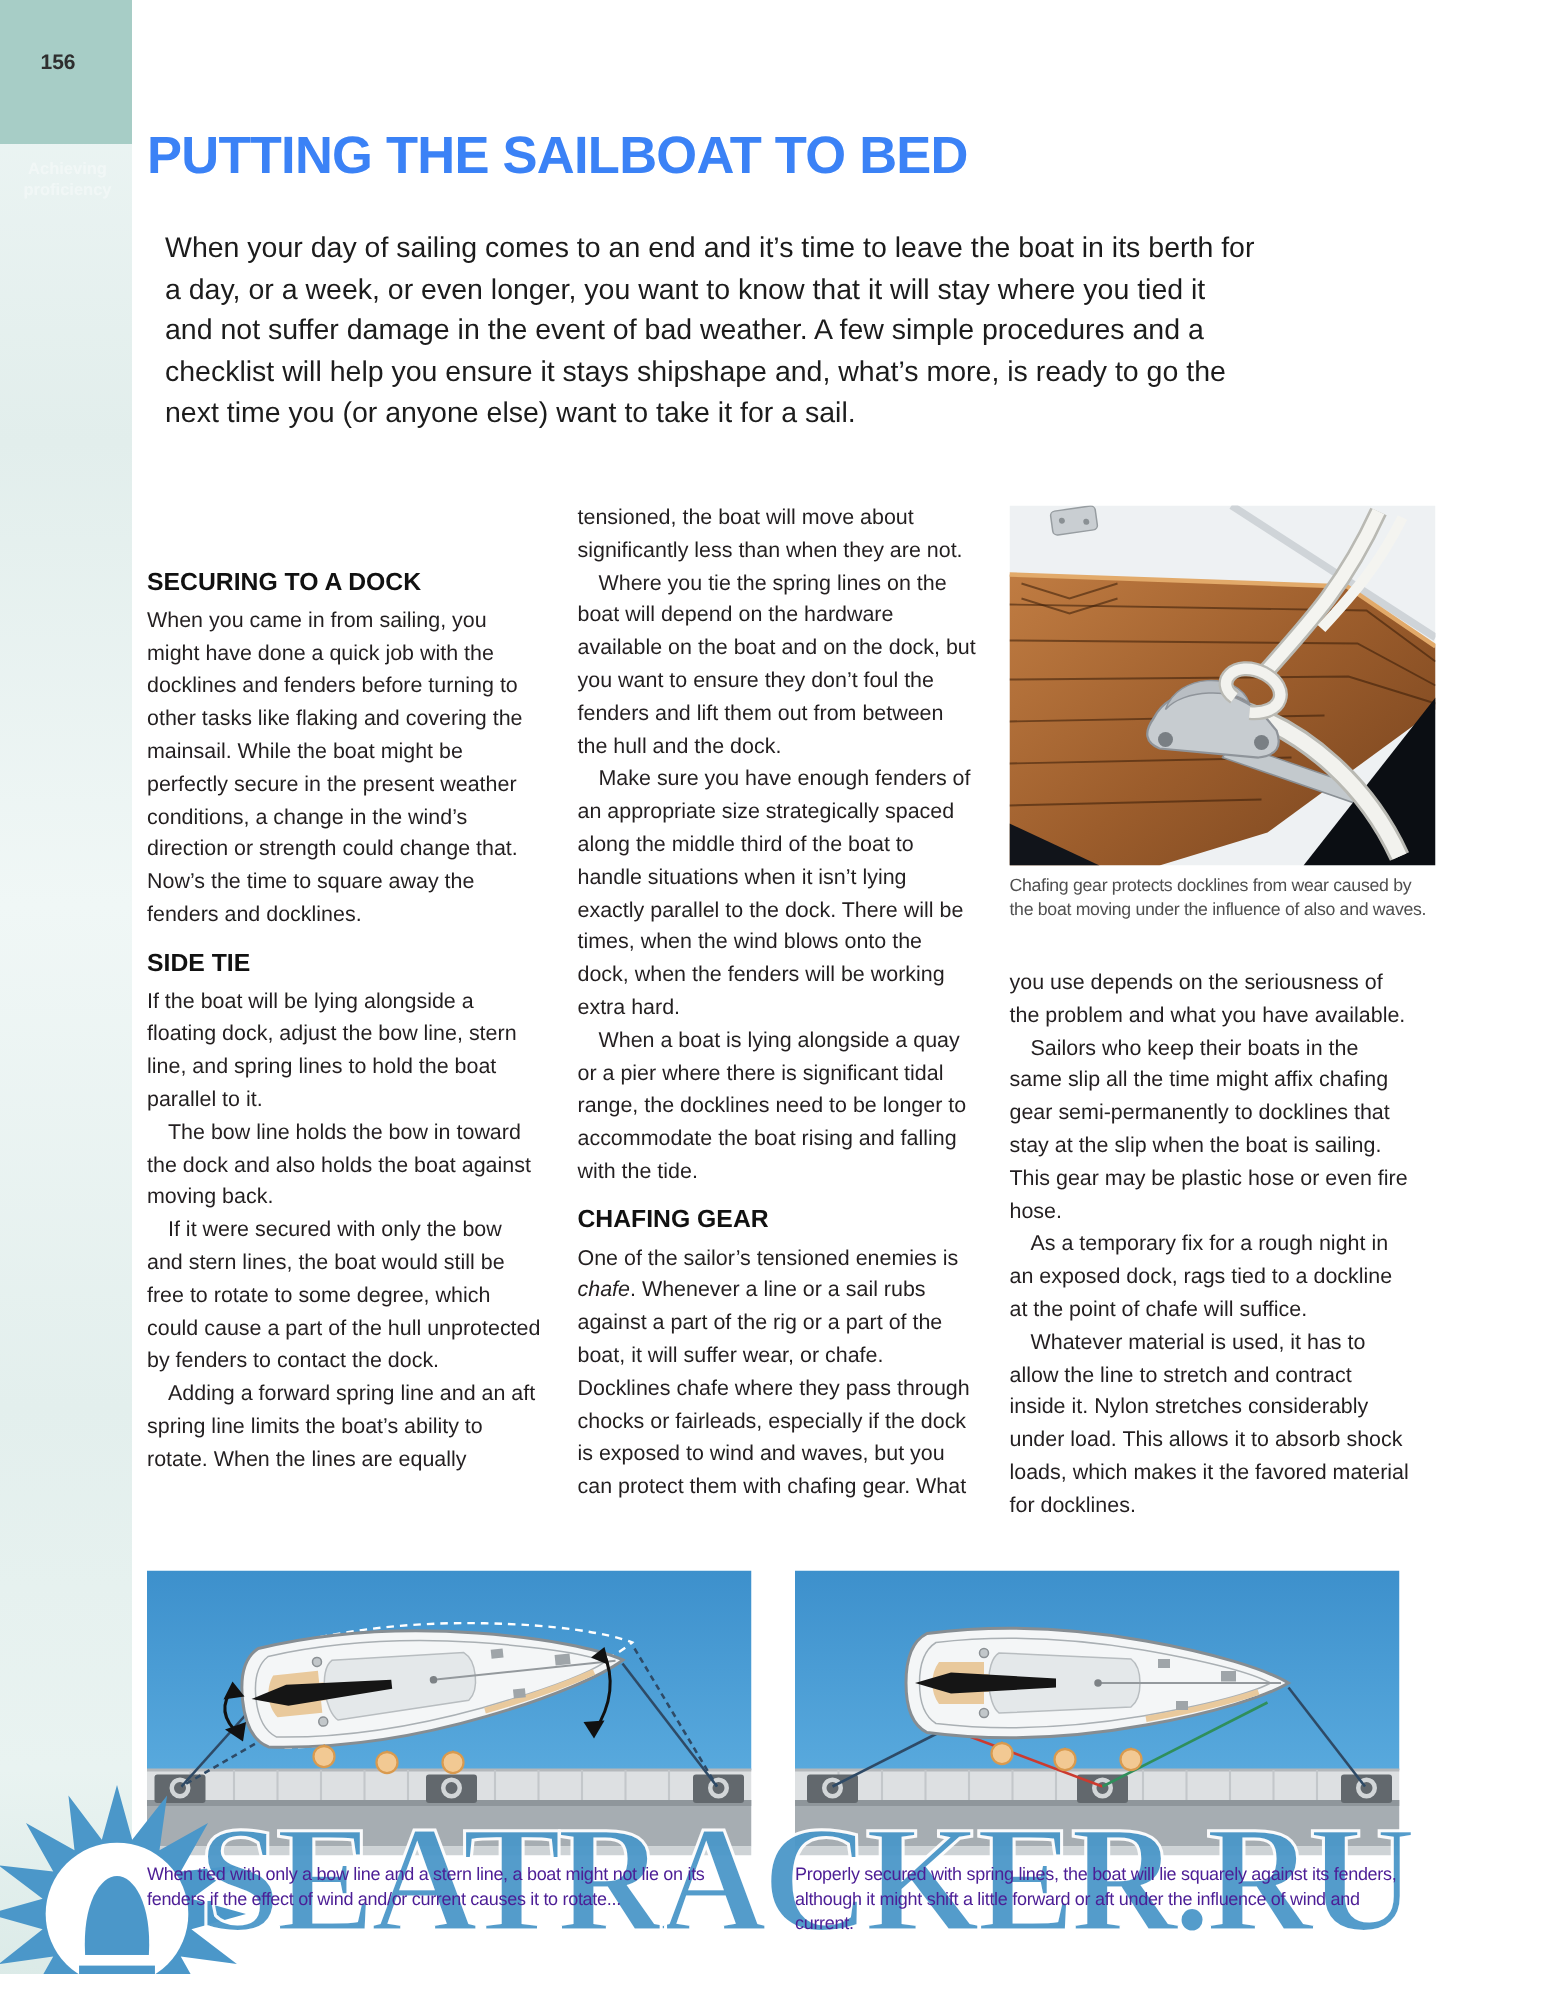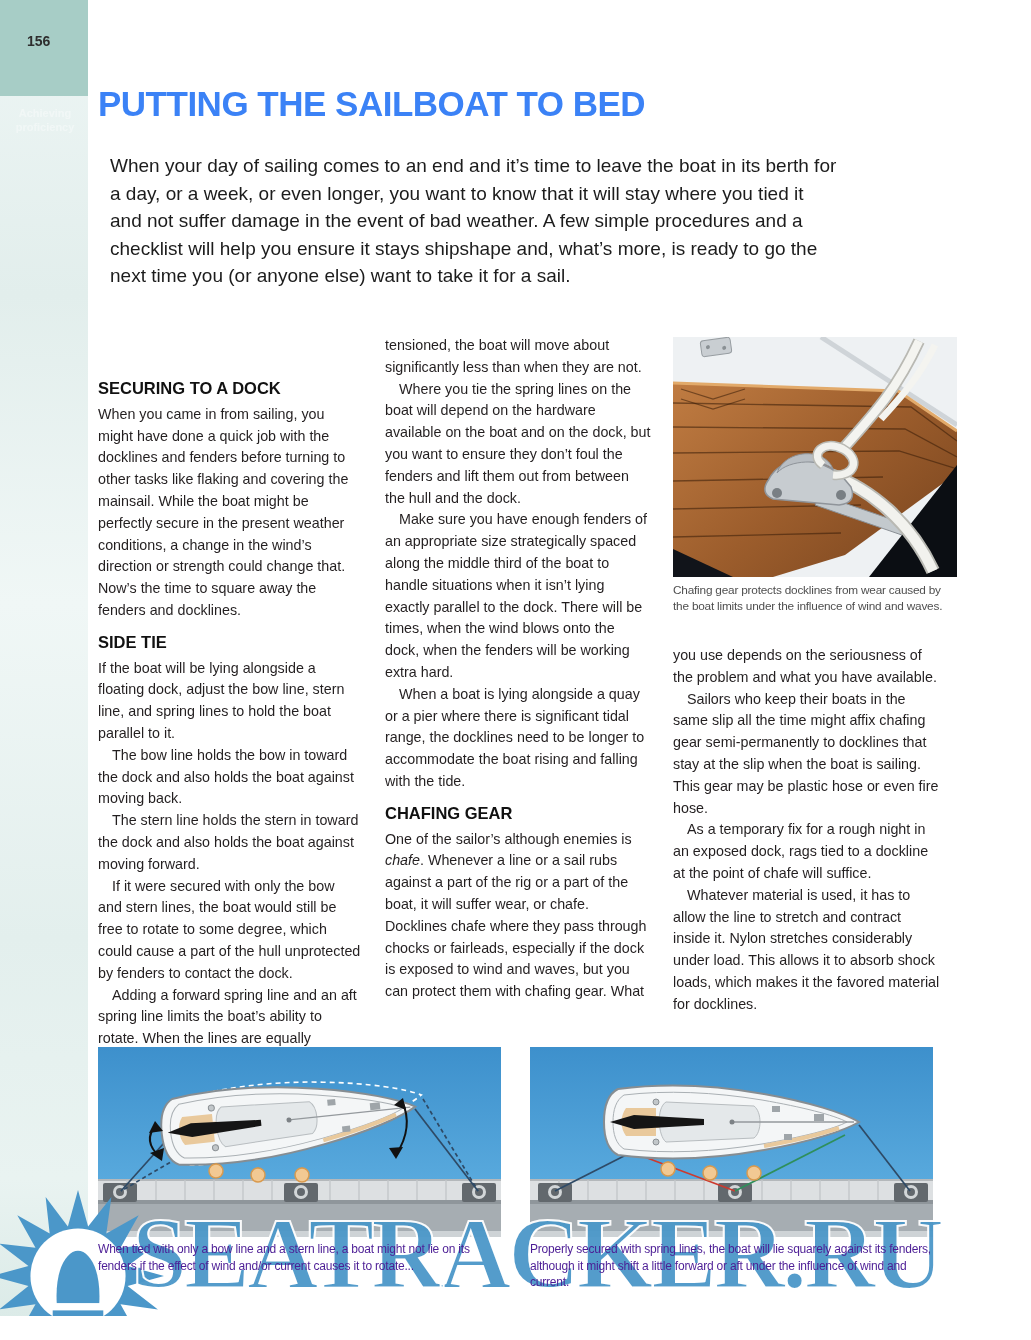--- a/index.html
+++ b/index.html
@@ -59,32 +59,31 @@
 
   <div id="title">PUTTING THE SAILBOAT TO BED</div>
   <div id="intro">When your day of sailing comes to an end and it’s time to leave the boat in its berth for a day, or a week, or even longer, you want to know that it will stay where you tied it and not suffer damage in the event of bad weather. A few simple procedures and a checklist will help you ensure it stays shipshape and, what’s more, is ready to go the next time you (or anyone else) want to take it for a sail.</div>
 
   <div class="col" id="col1">
     <div class="h2">SECURING TO A DOCK</div>
     <p class="para">When you came in from sailing, you might have done a quick job with the docklines and fenders before turning to other tasks like flaking and covering the mainsail. While the boat might be perfectly secure in the present weather conditions, a change in the wind’s direction or strength could change that. Now’s the time to square away the fenders and docklines.</p>
     <div class="h2 mt">SIDE TIE</div>
     <p class="para">If the boat will be lying alongside a floating dock, adjust the bow line, stern line, and spring lines to hold the boat parallel to it.</p>
     <p class="para ind">The bow line holds the bow in toward the dock and also holds the boat against moving back.</p>
-    <p class="para ind">The stern line holds the stern in toward the dock and also holds the boat against moving forward.</p>
     <p class="para ind">If it were secured with only the bow and stern lines, the boat would still be free to rotate to some degree, which could cause a part of the hull unprotected by fenders to contact the dock.</p>
     <p class="para ind">Adding a forward spring line and an aft spring line limits the boat’s ability to rotate. When the lines are equally</p>
   </div>
 
   <div class="col" id="col2">
     <p class="para">tensioned, the boat will move about significantly less than when they are not.</p>
     <p class="para ind">Where you tie the spring lines on the boat will depend on the hardware available on the boat and on the dock, but you want to ensure they don’t foul the fenders and lift them out from between the hull and the dock.</p>
     <p class="para ind">Make sure you have enough fenders of an appropriate size strategically spaced along the middle third of the boat to handle situations when it isn’t lying exactly parallel to the dock. There will be times, when the wind blows onto the dock, when the fenders will be working extra hard.</p>
     <p class="para ind">When a boat is lying alongside a quay or a pier where there is significant tidal range, the docklines need to be longer to accommodate the boat rising and falling with the tide.</p>
     <div class="h2 mt">CHAFING GEAR</div>
-    <p class="para"><span>One of the sailor’s although enemies is </span><em>chafe</em><span>. Whenever a line or a sail rubs against a part of the rig or a part of the boat, it will suffer wear, or chafe. Docklines chafe where they pass through chocks or fairleads, especially if the dock is exposed to wind and waves, but you can protect them with chafing gear. What</span></p>
+    <p class="para"><span>One of the sailor’s tensioned enemies is </span><em>chafe</em><span>. Whenever a line or a sail rubs against a part of the rig or a part of the boat, it will suffer wear, or chafe. Docklines chafe where they pass through chocks or fairleads, especially if the dock is exposed to wind and waves, but you can protect them with chafing gear. What</span></p>
   </div>
 
   <div class="col" id="col3">
     <p class="para">you use depends on the seriousness of the problem and what you have available.</p>
     <p class="para ind">Sailors who keep their boats in the same slip all the time might affix chafing gear semi-permanently to docklines that stay at the slip when the boat is sailing. This gear may be plastic hose or even fire hose.</p>
     <p class="para ind">As a temporary fix for a rough night in an exposed dock, rags tied to a dockline at the point of chafe will suffice.</p>
     <p class="para ind">Whatever material is used, it has to allow the line to stretch and contract inside it. Nylon stretches considerably under load. This allows it to absorb shock loads, which makes it the favored material for docklines.</p>
   </div>
 
   <svg id="photo" viewBox="0 0 284 240" xmlns="http://www.w3.org/2000/svg">
@@ -130,21 +129,21 @@
       <path d="M96,142 q-10,14 4,20 l66,6 q18,-2 12,-18 l-10,-12 q-22,-16 -42,-14 q-22,2 -30,18 Z" fill="#c7ccd0" stroke="#8f949a" stroke-width="1.5"></path>
       <path d="M104,136 C112,112 152,110 160,132 C150,122 116,122 104,136 Z" fill="#b9bec3" stroke="#8f949a"></path>
       <circle cx="104" cy="156" r="5" fill="#797f84"></circle>
         <circle cx="168" cy="158" r="5" fill="#797f84"></circle>
     </g>
     <g>
       <path d="M150,128 C136,118 150,102 170,112 C188,122 182,140 160,138" stroke="#b9b9b3" stroke-width="10" fill="none"></path>
       <path d="M150,128 C136,118 150,102 170,112 C188,122 182,140 160,138" stroke="#f2f2ee" stroke-width="7" fill="none"></path>
     </g>
   </svg>
-  <div id="photo-caption">Chafing gear protects docklines from wear caused by the boat limits under the influence of wind and waves.</div>
+  <div id="photo-caption">Chafing gear protects docklines from wear caused by the boat moving under the influence of also and waves.</div>
 
   <svg class="diagram" id="diagram1" viewBox="0 0 403 190" xmlns="http://www.w3.org/2000/svg">
     <defs>
       <linearGradient id="water1" x1="0" y1="0" x2="0" y2="1">
         <stop offset="0" stop-color="#3d90cc"></stop>
           <stop offset="1" stop-color="#58a9dd"></stop>
       </linearGradient>
     </defs>
     <rect width="403" height="133" fill="url(#water1)"></rect>
     <rect y="133" width="403" height="20" fill="#dde0e2"></rect>

